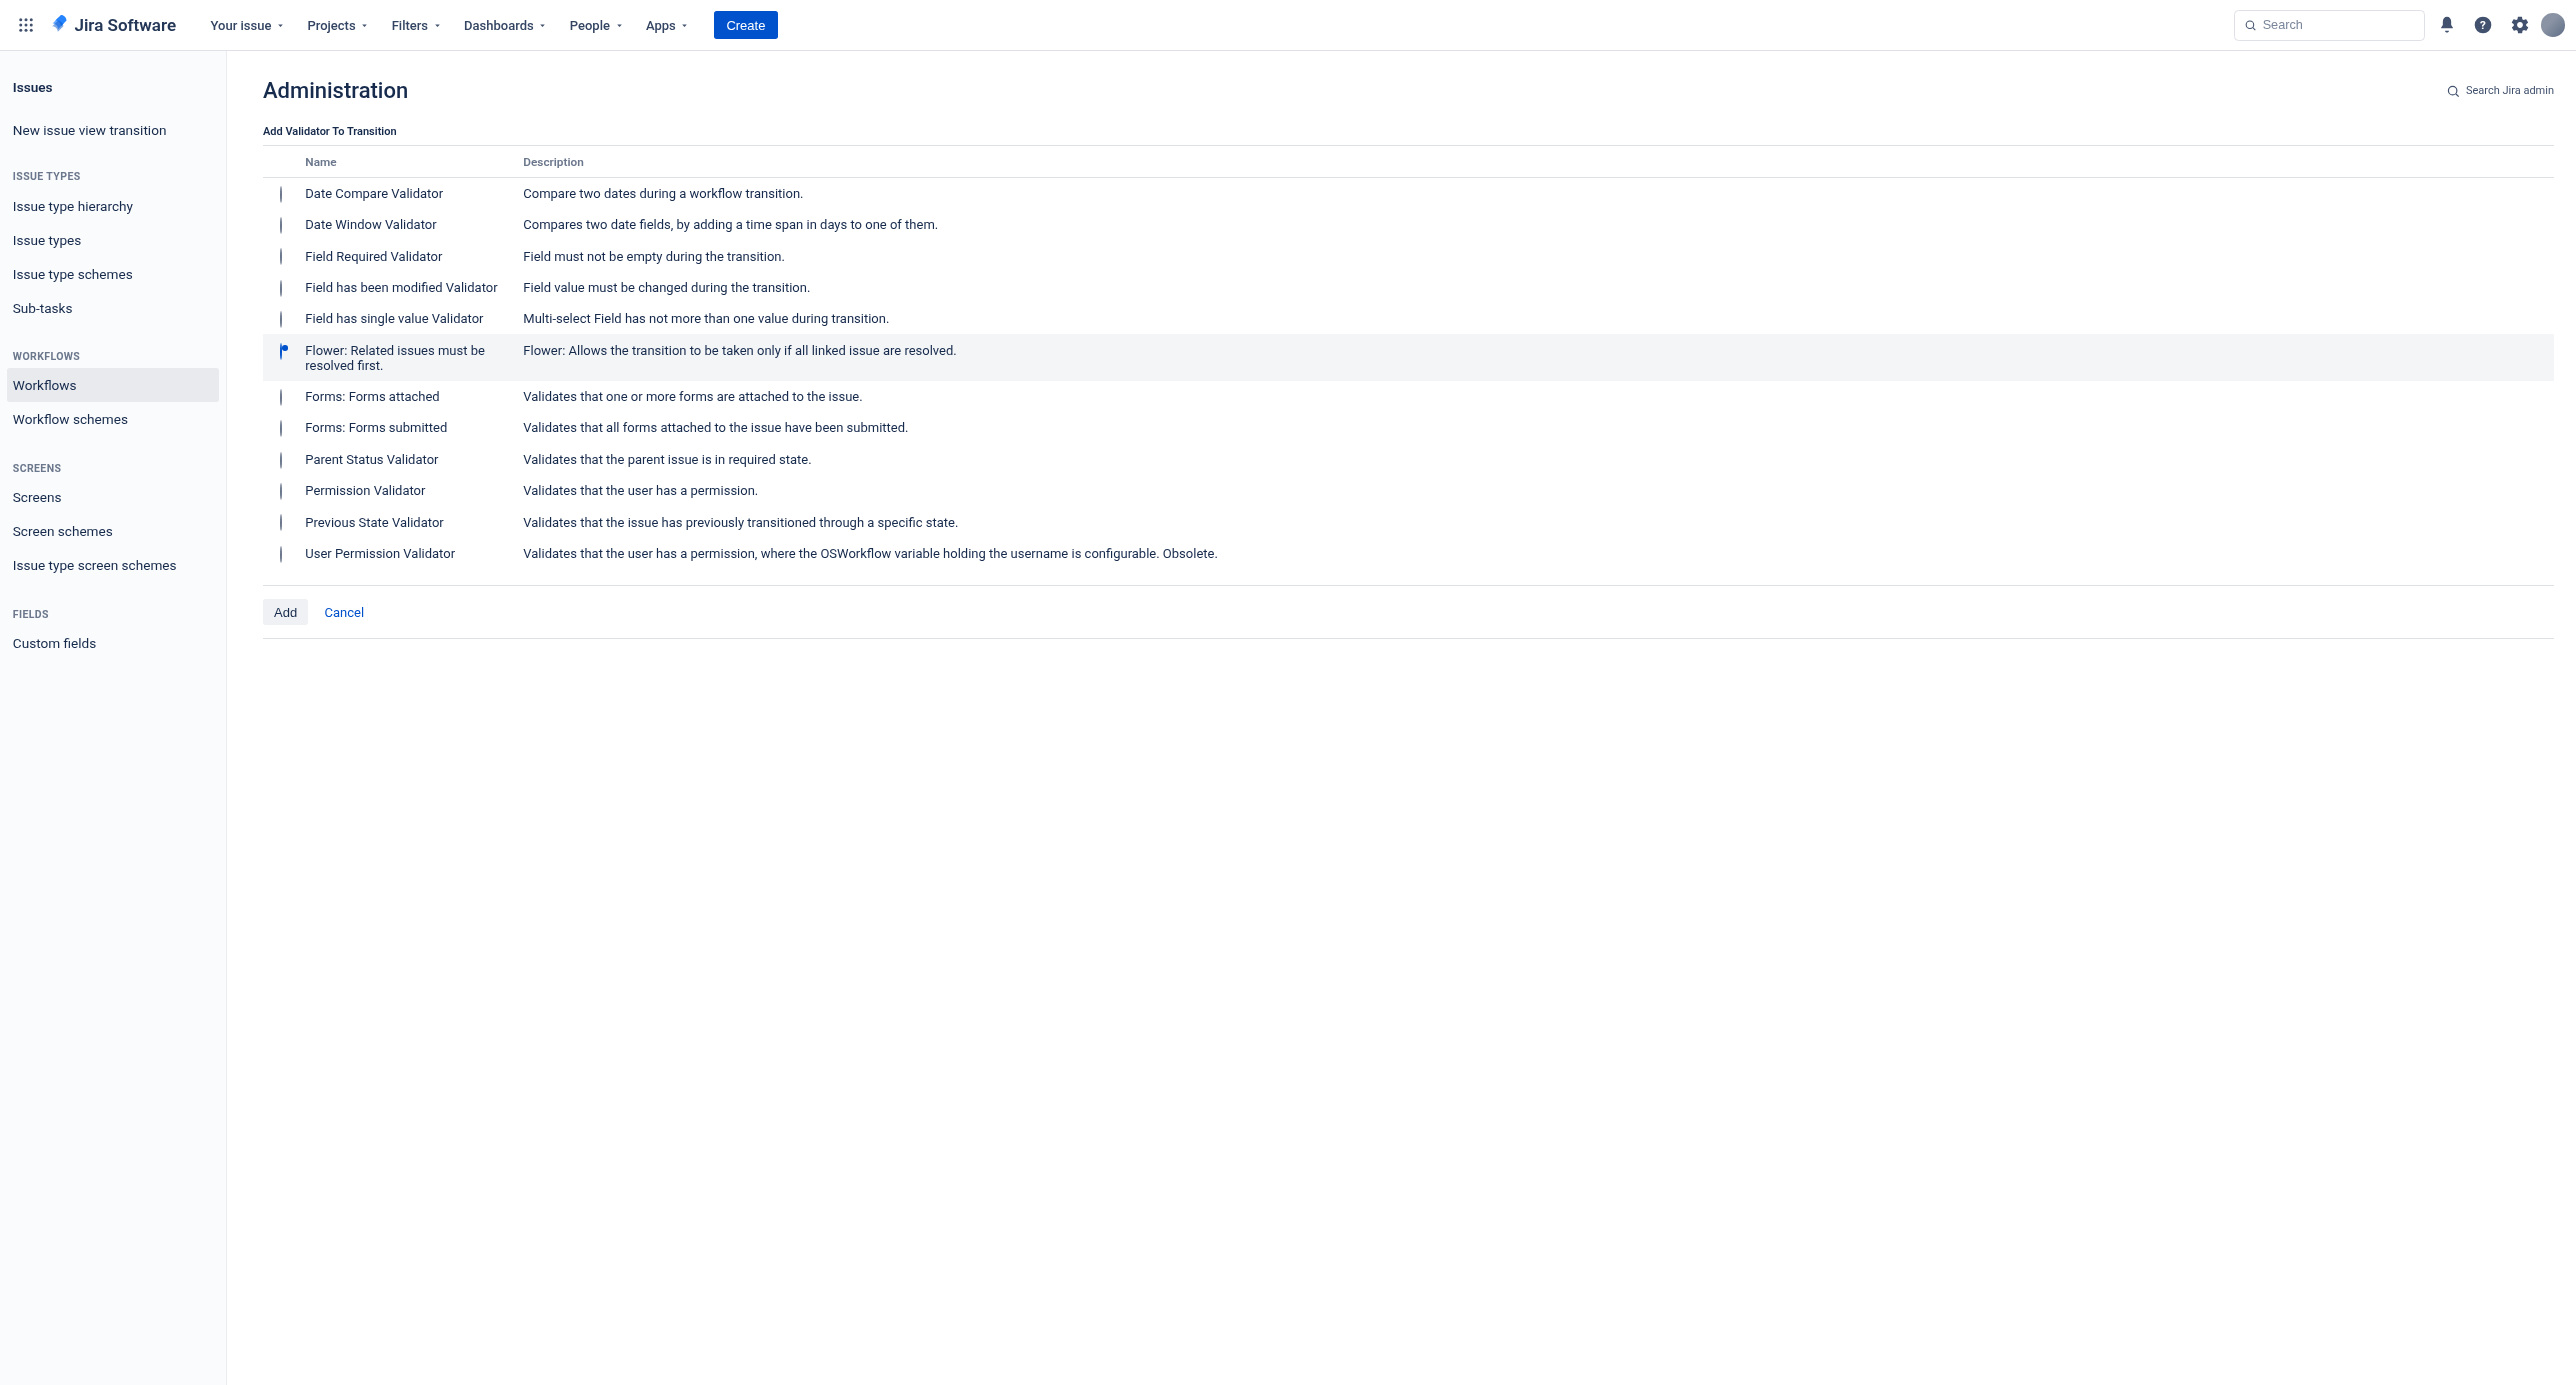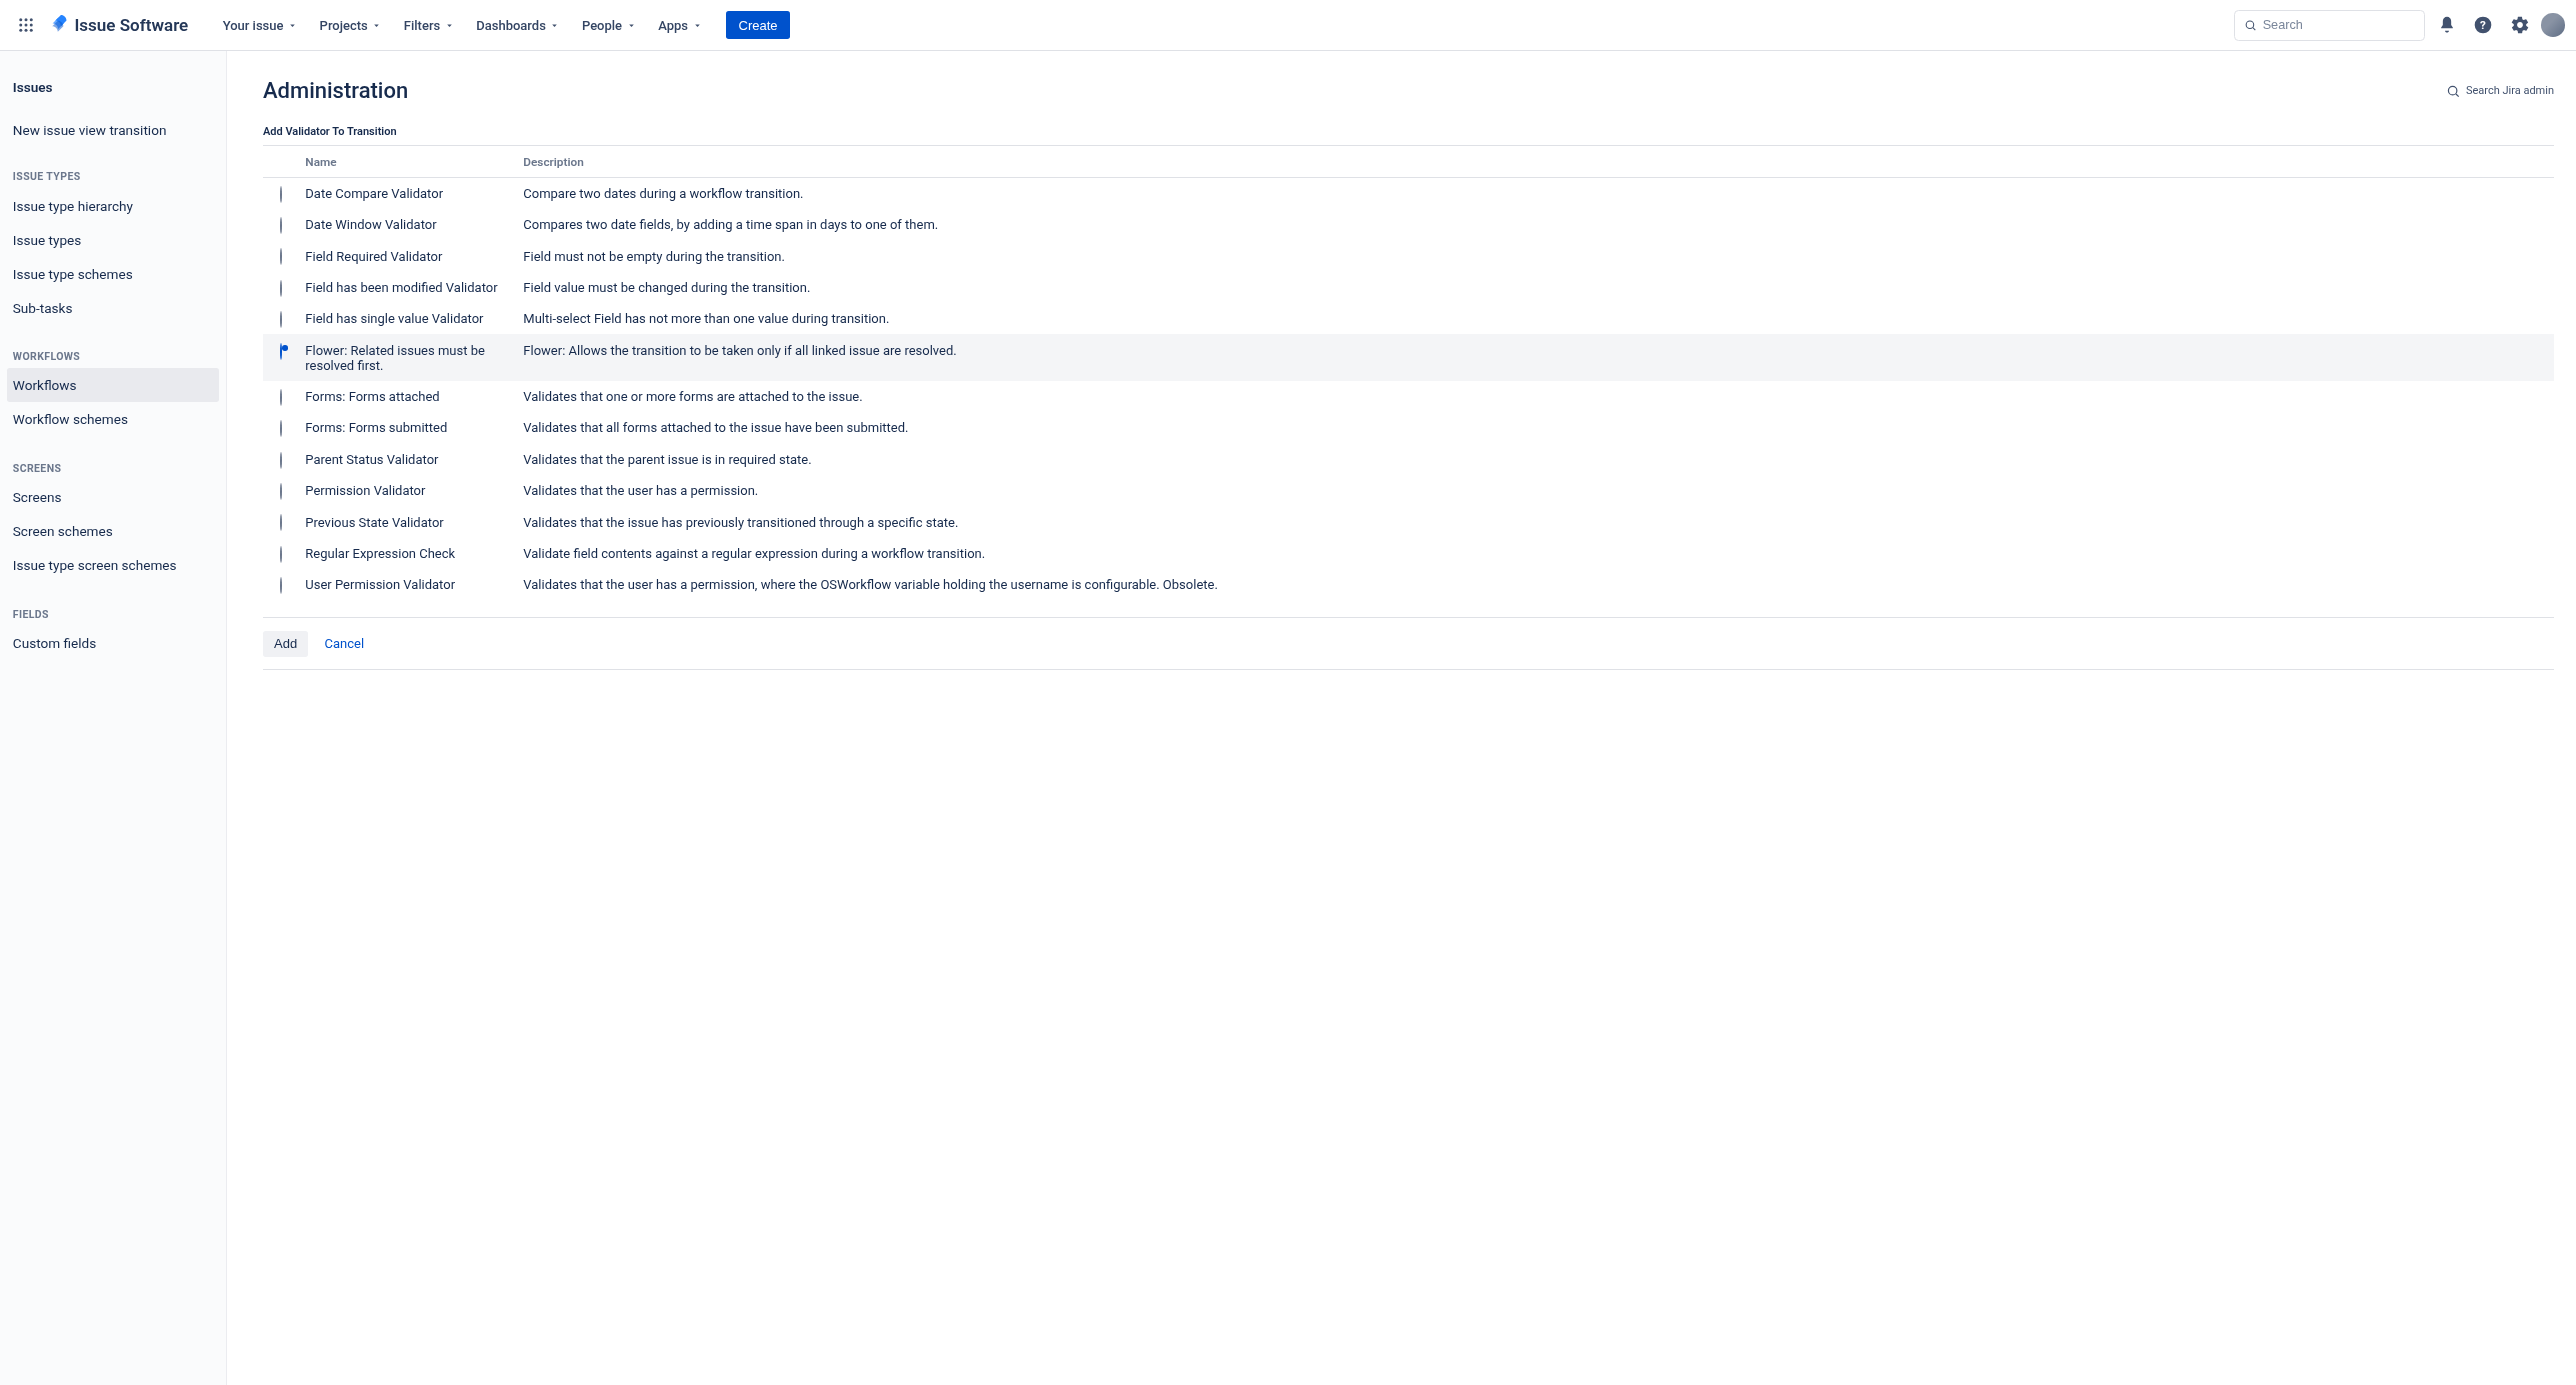--- a/index.html
+++ b/index.html
@@ -75,21 +75,21 @@
           <circle cx="12" cy="19" r="2"></circle>
           <circle cx="19" cy="19" r="2"></circle>
         </svg>
     </div>
     <div class="logo-wrap">
       <svg width="20" height="20" viewBox="0 0 32 32">
         <path fill="#2684ff" d="M15.9 0L7 8.9c4.9 0 8.9 4 8.9 8.9L24.8 8.9C24.8 4 20.8 0 15.9 0z"></path>
         <path fill="#2684ff" d="M11.4 4.5L2.5 13.4c4.9 0 8.9 4 8.9 8.9l8.9-8.9C20.3 8.5 16.3 4.5 11.4 4.5z" opacity="0.7"></path>
         <path fill="#0052cc" d="M6.9 9L-2 17.9c4.9 0 8.9 4 8.9 8.9l8.9-8.9C15.8 13 11.8 9 6.9 9z" opacity="0.5" transform="translate(4,0)"></path>
       </svg>
-      <span class="logo-text">Issue Software</span>
+      <span class="logo-text">Jira Software</span>
     </div>
     <div class="nav-items" id="nav-items">
         <div class="nav-item">
           <span>Your issue</span>
           <span class="chevron-down">
             <svg width="11" height="11" viewBox="0 0 24 24" fill="#42526e">
               <path d="M7 10l5 5 5-5z"></path>
             </svg>
           </span>
         </div>
@@ -267,25 +267,20 @@
             <td>Permission Validator</td>
             <td>Validates that the user has a permission.</td>
           </tr>
           <tr>
             <td class="radio-col"><span class="radio"></span></td>
             <td>Previous State Validator</td>
             <td>Validates that the issue has previously transitioned through a specific state.</td>
           </tr>
           <tr>
             <td class="radio-col"><span class="radio"></span></td>
-            <td>Regular Expression Check</td>
-            <td>Validate field contents against a regular expression during a workflow transition.</td>
-          </tr>
-          <tr>
-            <td class="radio-col"><span class="radio"></span></td>
             <td>User Permission Validator</td>
             <td>Validates that the user has a permission, where the OSWorkflow variable holding the username is configurable. Obsolete.</td>
           </tr>
         </tbody>
     </table>
 
     <div class="form-footer">
       <button class="btn-add">Add</button>
       <span class="btn-cancel">Cancel</span>
     </div>

